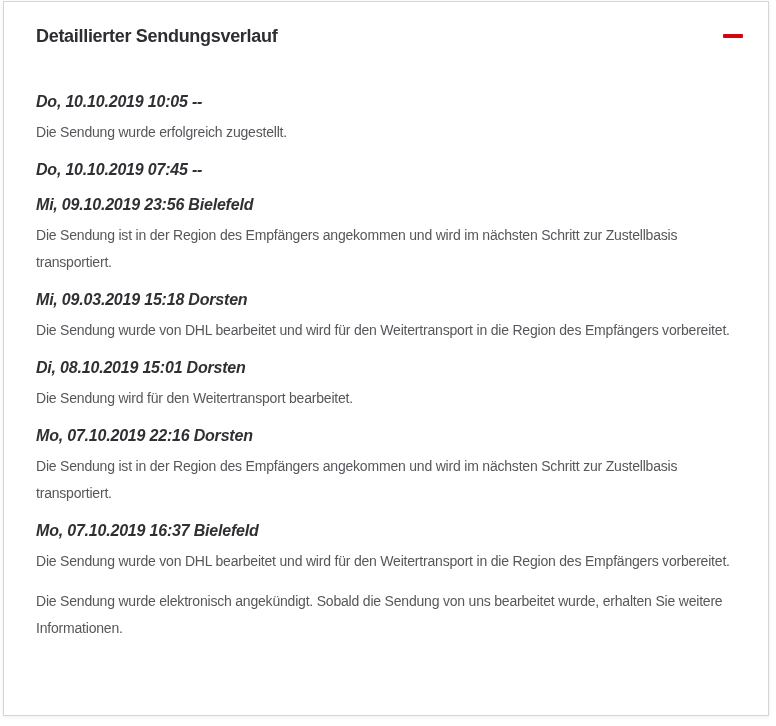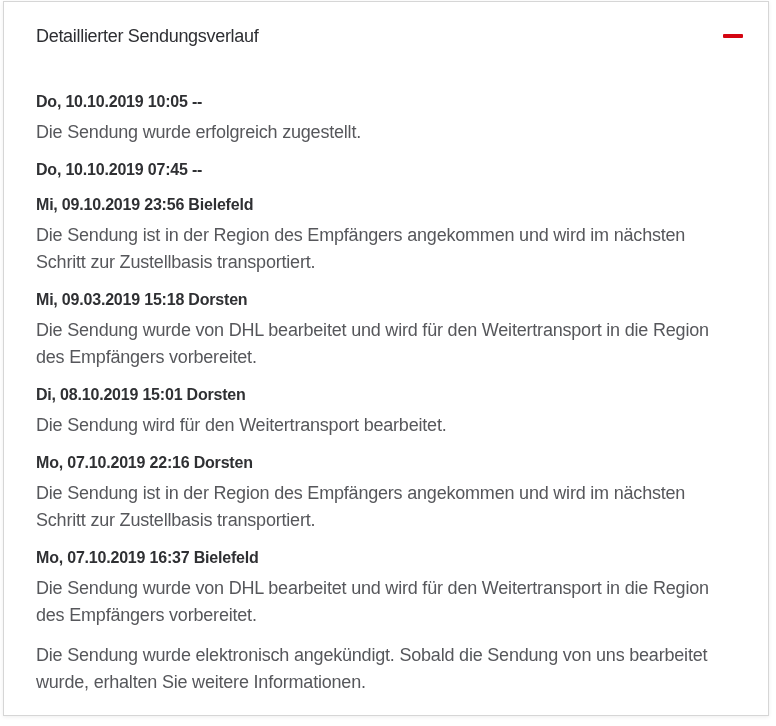--- a/index.html
+++ b/index.html
@@ -30,45 +30,46 @@
   .card-header {
     display: flex;
     justify-content: space-between;
     align-items: center;
     margin-bottom: 43px;
     cursor: pointer;
   }
   .panel-title {
     margin: 0;
     font-size: 18px;
-    font-weight: 400;
+    font-weight: 700;
     line-height: 24px;
     letter-spacing: -0.3px;
     color: #2d2e32;
   }
   .minus-icon {
     display: inline-block;
     width: 20px;
     height: 4px;
     border-radius: 1px;
     margin-right: -7px;
     flex: 0 0 auto;
   }
   .event { margin-bottom: 13px; }
   .event-heading {
     margin: 0 0 6px 0;
     font-size: 16px;
     font-weight: 700;
     line-height: 22px;
     letter-spacing: -0.2px;
     color: #2f3033;
+    font-style: italic;
   }
   .event-desc {
     margin: 0;
-    font-size: 18px;
+    font-size: 14px;
     line-height: 27px;
     letter-spacing: -0.2px;
     color: #56575b;
   }
 </style>
 </head>
 <body>
 
 <div class="stage">
   <div class="card">

